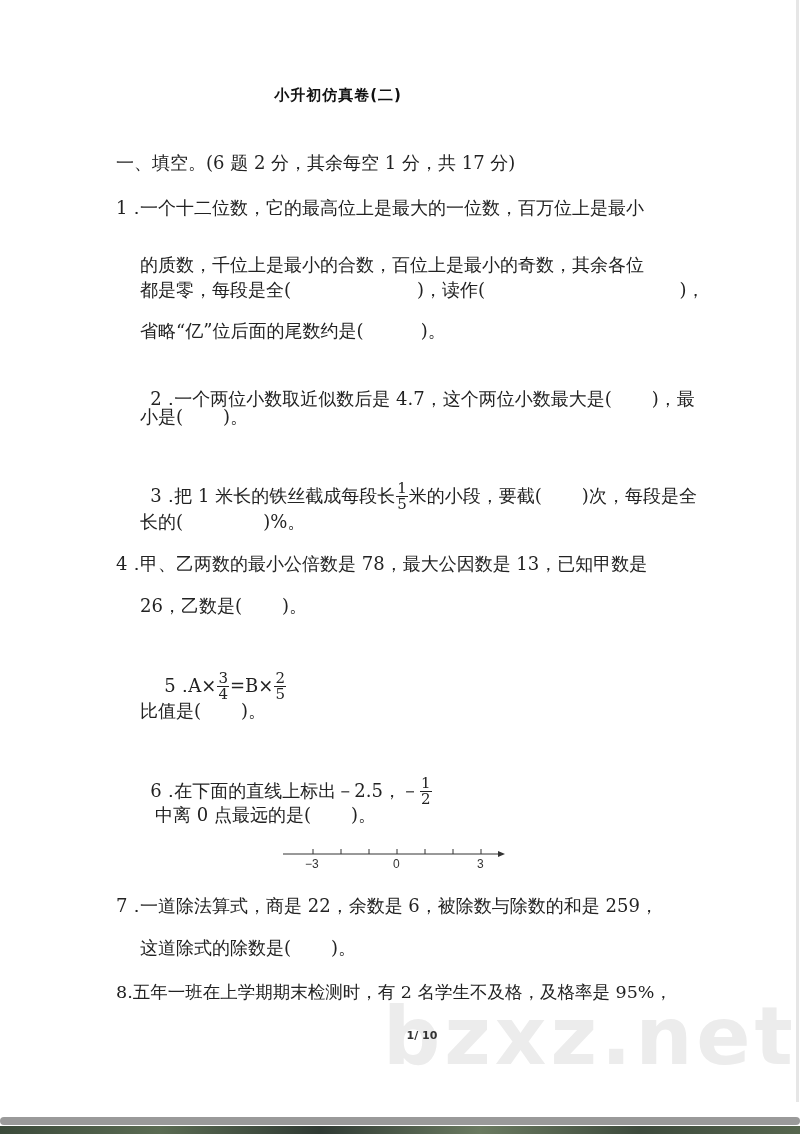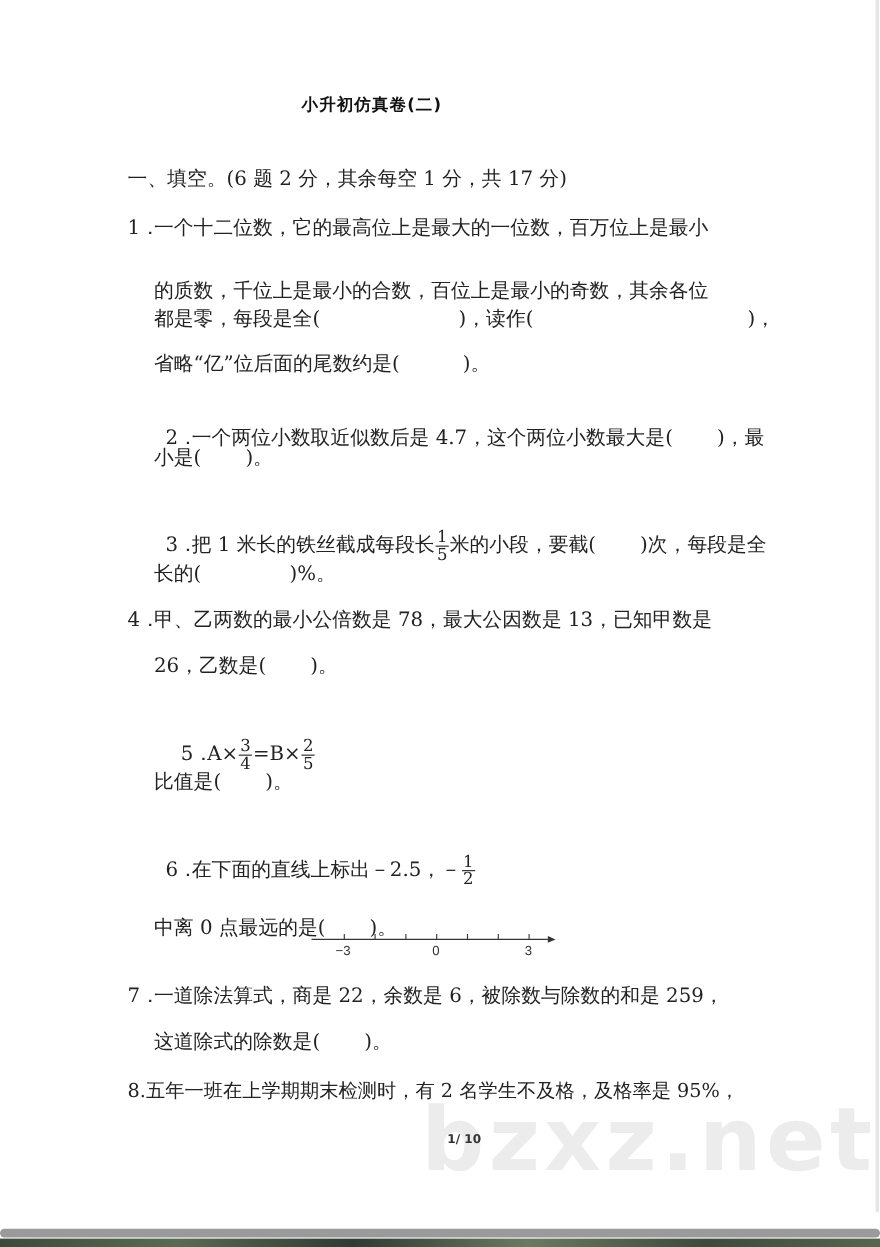--- a/index.html
+++ b/index.html
@@ -87,21 +87,21 @@
     <div class="line" style="top:594px; left:140px; white-space:pre;">26，乙数是(       )。</div>
 
     <div class="line" style="top:647px; left:130px; white-space:pre;">
       <span class="num">5．</span><span>A×</span><span class="frac"><span class="n">3</span><span>4</span></span><span>=B×</span><span class="frac"><span class="n">2</span><span>5</span></span>
     </div>
     <div class="line" style="top:699px; left:140px; white-space:pre;">比值是(       )。</div>
 
     <div class="line" style="top:752px; left:116px; white-space:pre;">
       <span class="num">6．</span><span>在下面的直线上标出－2.5，－</span><span class="frac"><span class="n">1</span><span>2</span></span>
     </div>
-    <div class="line" style="top:803px; left:140px; white-space:pre;margin-top:29px;">中离 0 点最远的是(       )。</div>
+    <div class="line" style="top:803px; left:155px; white-space:pre;">中离 0 点最远的是(       )。</div>
 
     <div class="numberline">
       <svg width="225" height="30" viewBox="0 0 225 30">
         <line x1="0" y1="9" x2="215" y2="9" stroke="#333" stroke-width="1"></line>
         <polygon points="215,6 222,9 215,12" fill="#333"></polygon>
         <line x1="30" y1="4" x2="30" y2="9" stroke="#333"></line>
         <line x1="58" y1="4" x2="58" y2="9" stroke="#333"></line>
         <line x1="86" y1="4" x2="86" y2="9" stroke="#333"></line>
         <line x1="114" y1="4" x2="114" y2="9" stroke="#333"></line>
         <line x1="142" y1="4" x2="142" y2="9" stroke="#333"></line>

